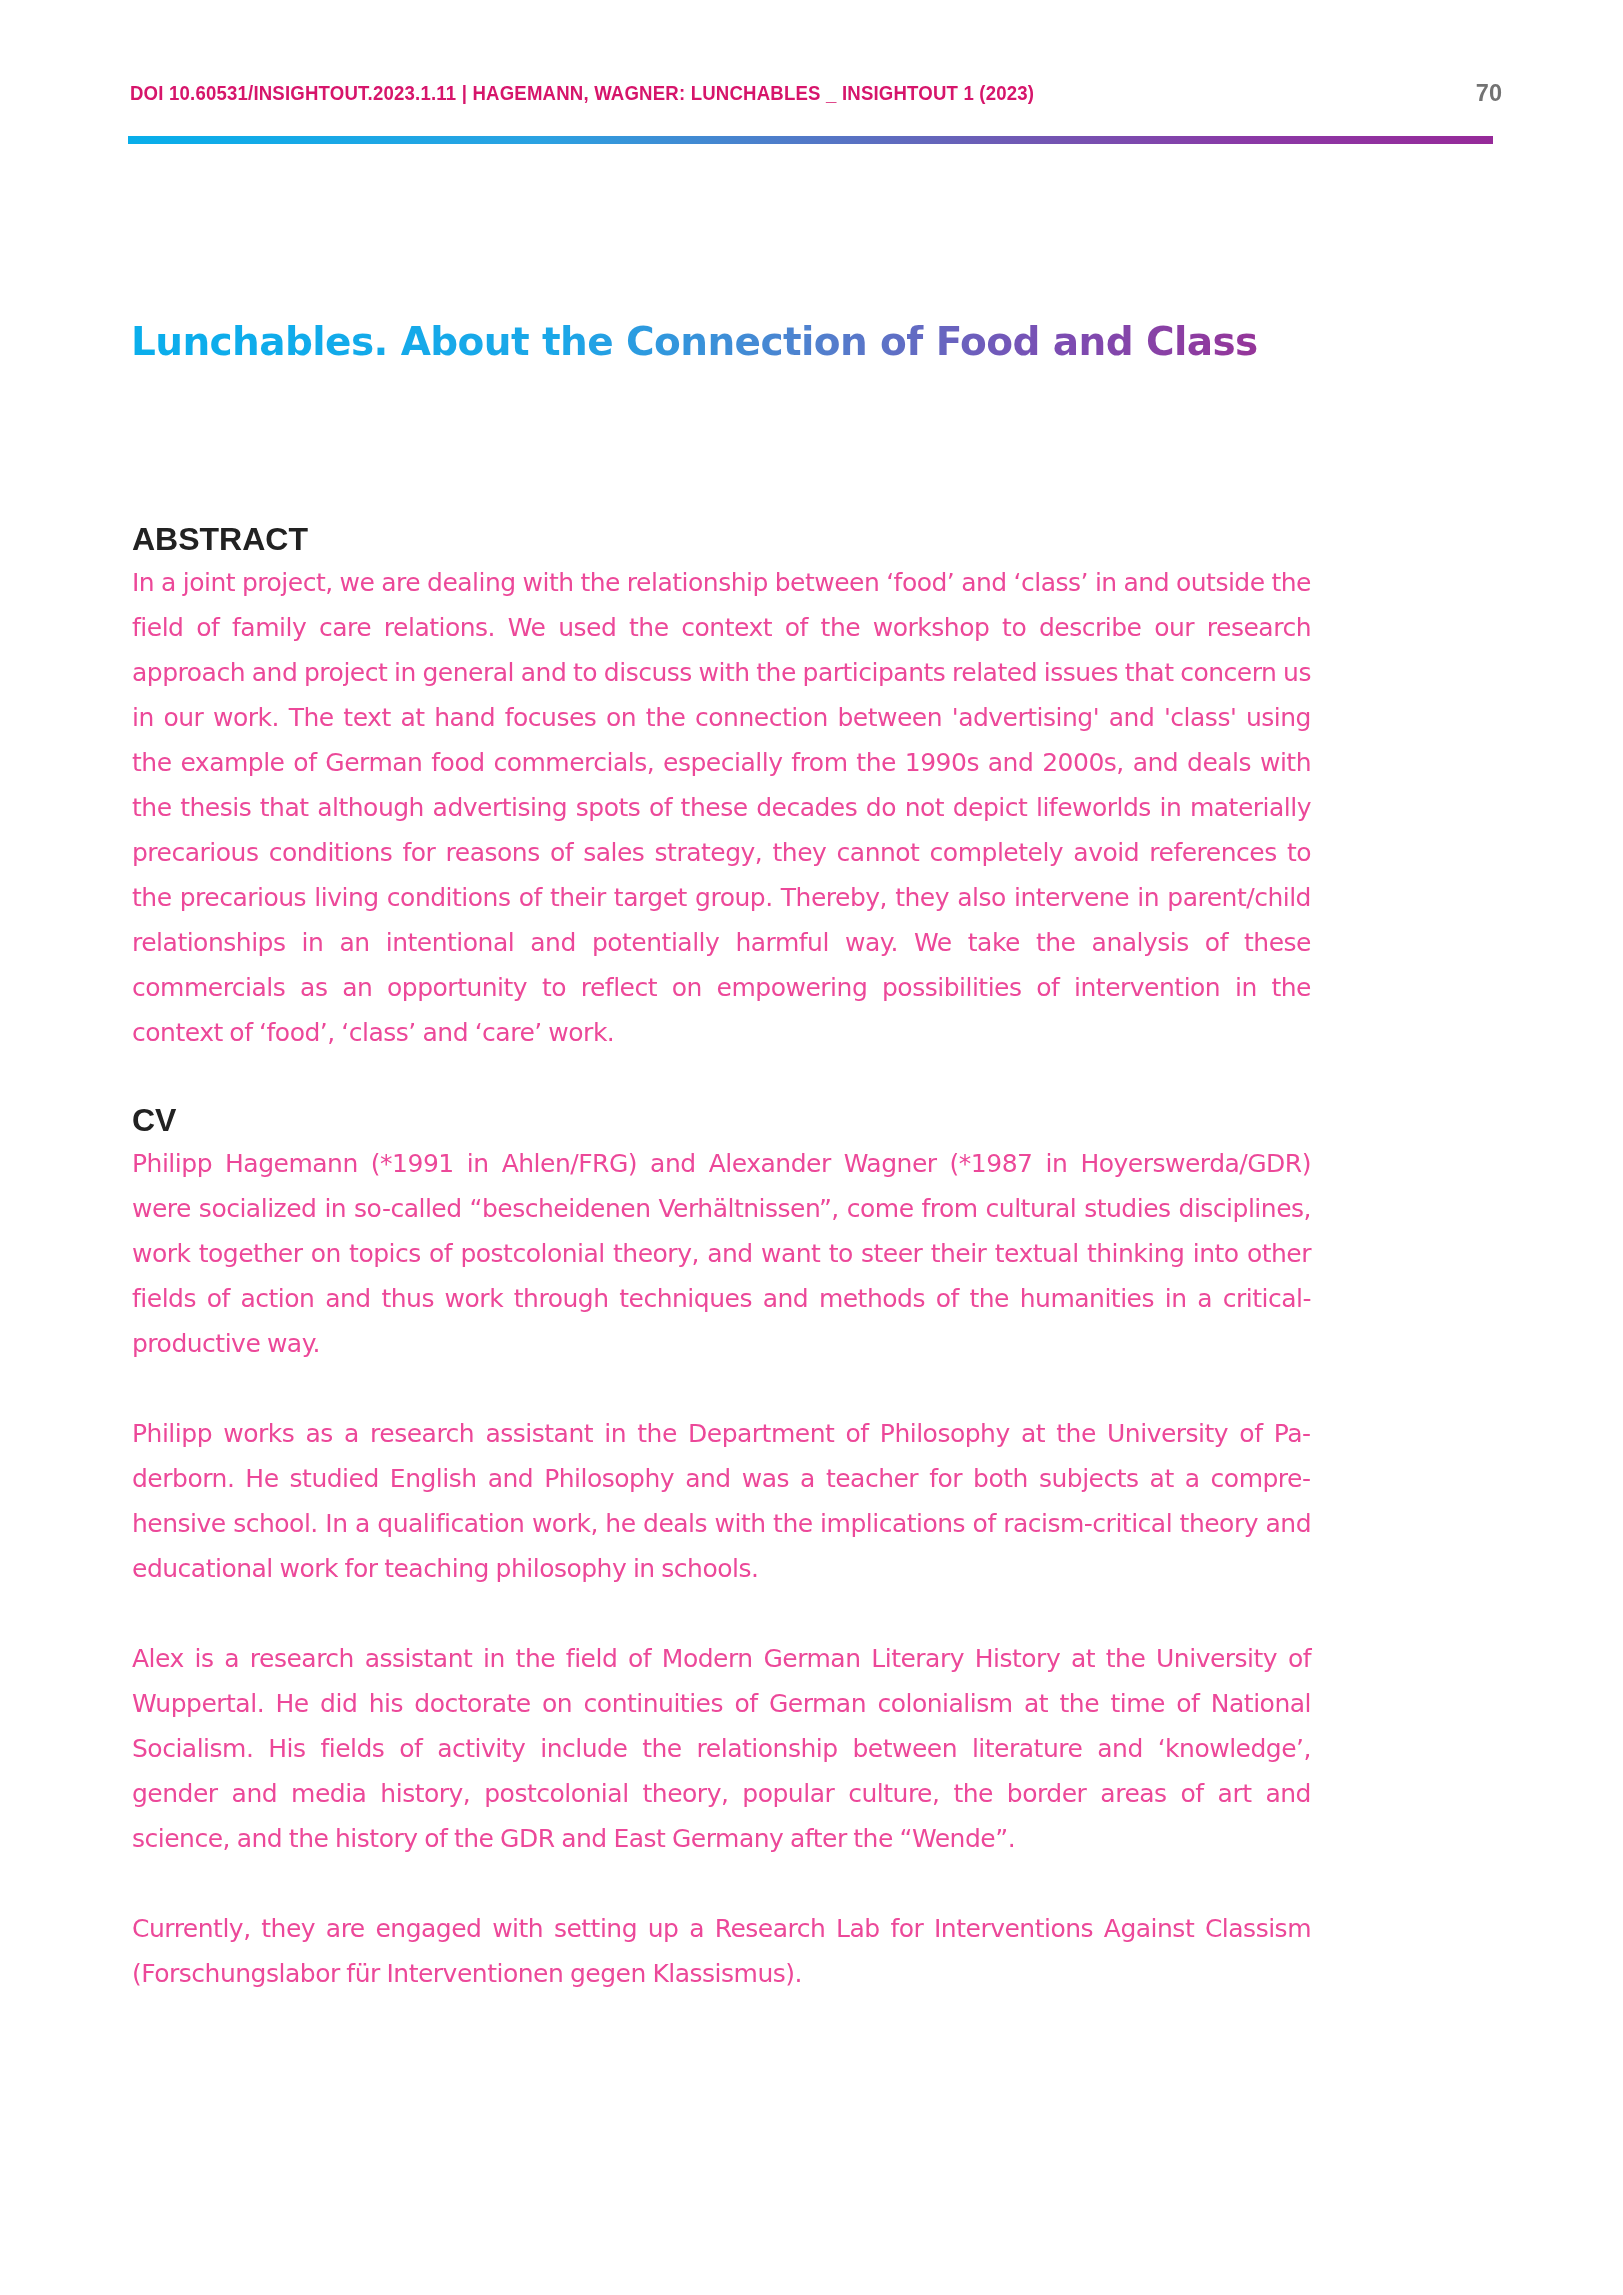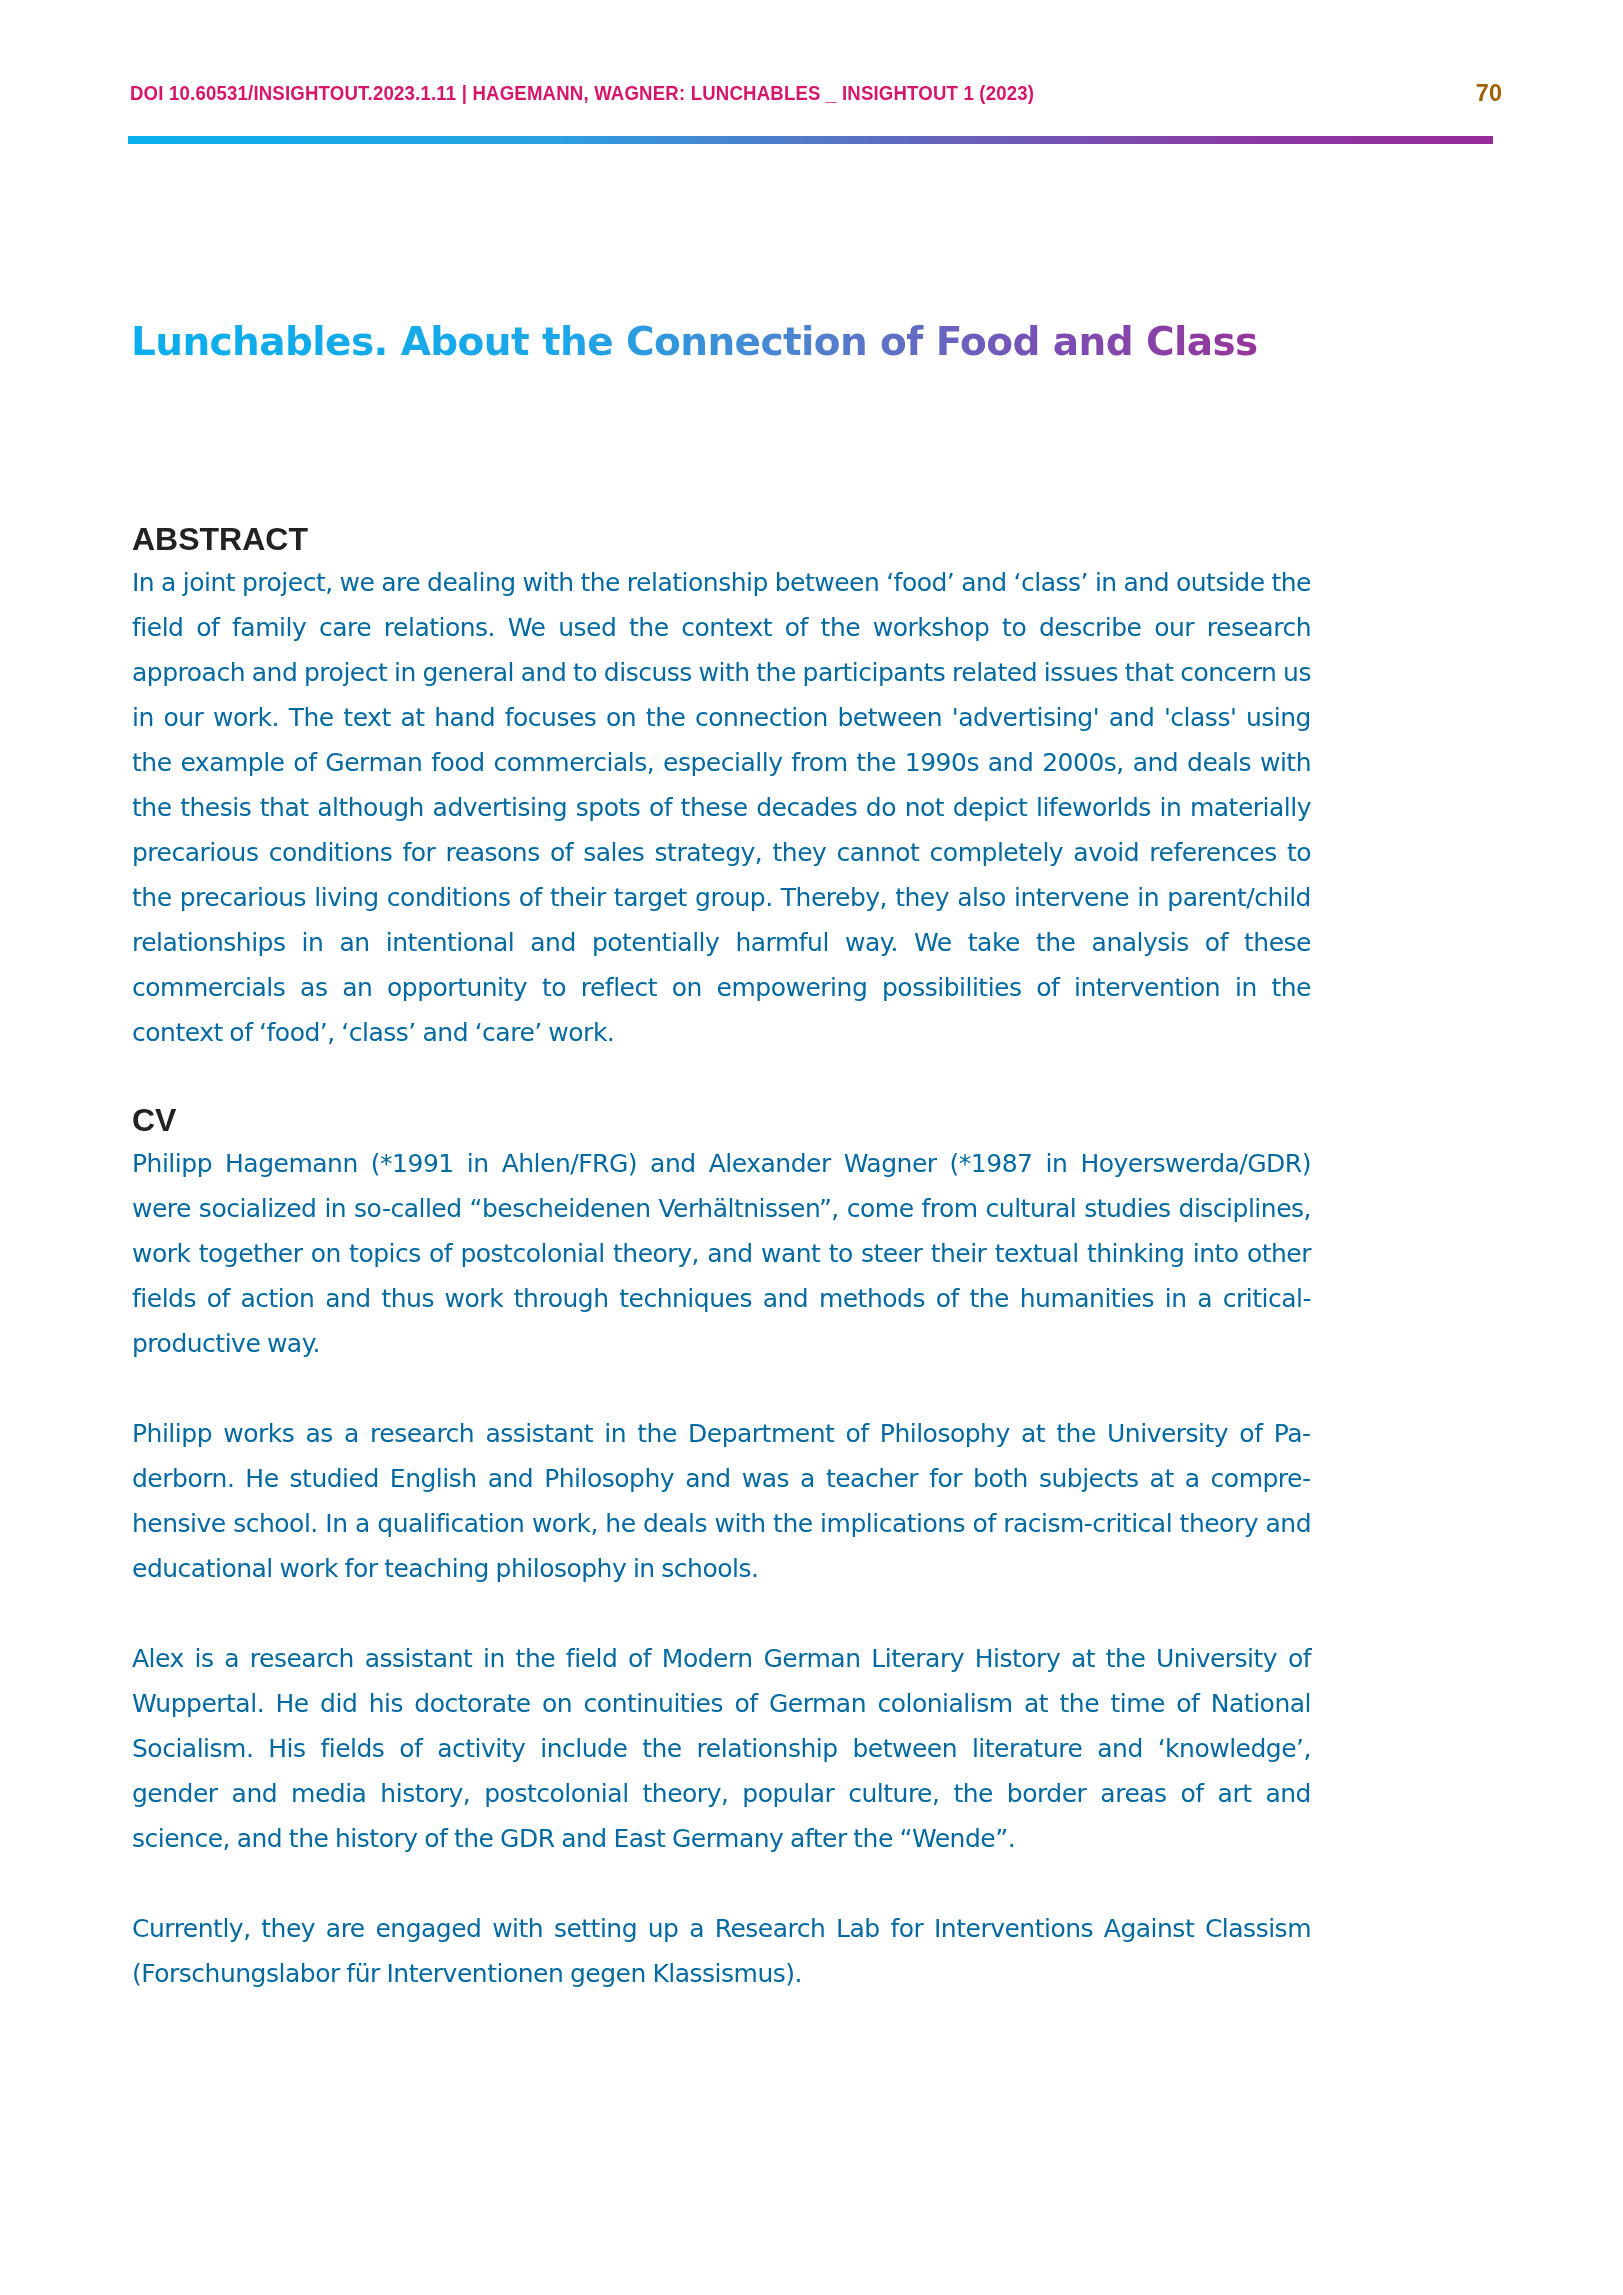--- a/index.html
+++ b/index.html
@@ -35,21 +35,21 @@
       transform: scaleX(0.93);
       transform-origin: left center;
     }
     .running-header .page-num {
       position: absolute;
       right: 0;
       top: -1.6px;
       font-family: "Liberation Sans", sans-serif;
       font-weight: bold;
       font-size: 23.5px;
-      color: #a16207;
+      color: #737373;
     }
     .header-rule {
       position: absolute;
       left: 128px;
       top: 136px;
       width: 1365px;
       height: 8px;
       background: linear-gradient(90deg, #08aeea 0%, #2aa2e2 30%, #6a5fb7 62%, #8a39a6 82%, #962a99 100%);
     }
     .title-block {
@@ -89,21 +89,21 @@
       font-weight: bold;
       font-size: 32px;
       line-height: 41px;
       color: #222222;
       margin: 0;
     }
     .para {
       font-family: "DejaVu Sans", sans-serif;
       font-size: 25px;
       line-height: 45px;
-      color: #0369a1;
+      color: #ec4899;
       text-align: justify;
       letter-spacing: -0.5px;
       word-spacing: -0.8px;
       margin: 0;
       hyphens: manual;
     }
     .gap-section { height: 45px; }
     .gap-para { height: 45px; }
   </style>
 </head>

